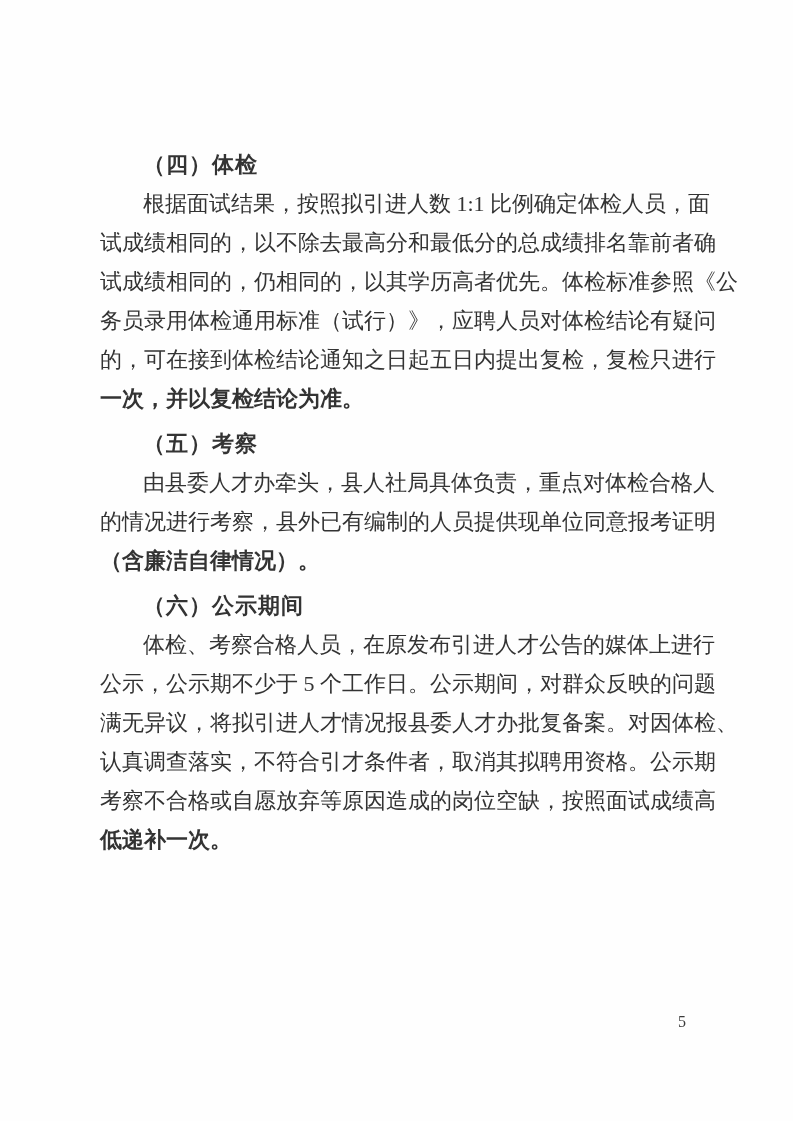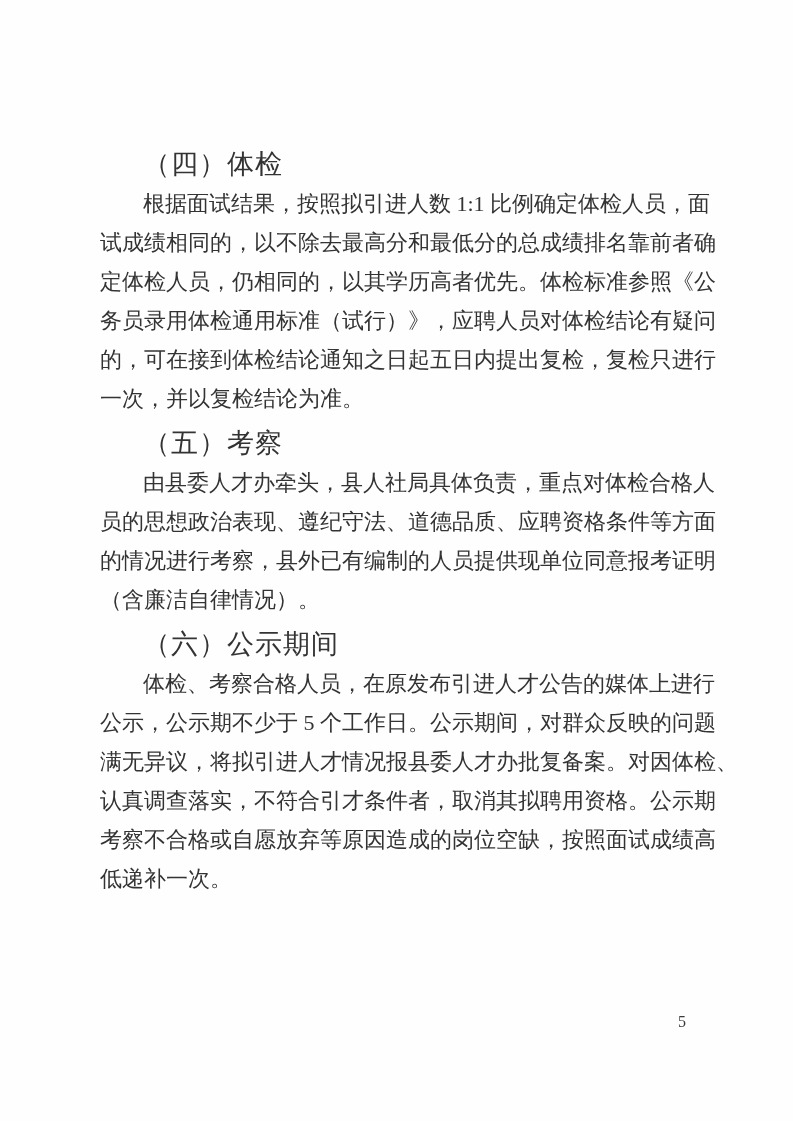--- a/index.html
+++ b/index.html
@@ -16,22 +16,22 @@
     color: #333333;
     overflow: hidden;
   }
   .content {
     position: absolute;
     left: 100px;
     top: 145px;
     width: 601px;
   }
   .heading {
-    font-size: 27px;
-    font-weight: normal;
+    font-size: 22px;
+    font-weight: bold;
     line-height: 39px;
     padding-left: 43px;
     margin-top: 6px;
     letter-spacing: 1px;
   }
   .content > .heading:first-child {
     margin-top: 0;
   }
   .line {
     font-size: 22px;
@@ -39,46 +39,46 @@
     text-align: justify;
     text-align-last: justify;
     white-space: nowrap;
   }
   .line.first {
     text-indent: 43px;
   }
   .line.end {
     text-align: center;
     text-align-last: left;
+    font-weight: bold;
   }
   .page-number {
     position: absolute;
     left: 678px;
     top: 1013px;
     font-size: 16px;
     color: #3a3a3a;
   }
 </style>
 </head>
 <body>
 
 <div class="page">
   <div class="content">
 
     <div class="heading">（四）体检</div>
     <div class="line first">根据面试结果，按照拟引进人数 1:1 比例确定体检人员，面</div>
     <div class="line">试成绩相同的，以不除去最高分和最低分的总成绩排名靠前者确</div>
-    <div class="line">定体检人员，仍相同的，以其学历高者优先。体检标准参照《公</div>
+    <div class="line">试成绩相同的，仍相同的，以其学历高者优先。体检标准参照《公</div>
     <div class="line">务员录用体检通用标准（试行）》，应聘人员对体检结论有疑问</div>
     <div class="line">的，可在接到体检结论通知之日起五日内提出复检，复检只进行</div>
     <div class="line end">一次，并以复检结论为准。</div>
 
     <div class="heading">（五）考察</div>
     <div class="line first">由县委人才办牵头，县人社局具体负责，重点对体检合格人</div>
-    <div class="line">员的思想政治表现、遵纪守法、道德品质、应聘资格条件等方面</div>
     <div class="line">的情况进行考察，县外已有编制的人员提供现单位同意报考证明</div>
     <div class="line end">（含廉洁自律情况）。</div>
 
     <div class="heading">（六）公示期间</div>
     <div class="line first">体检、考察合格人员，在原发布引进人才公告的媒体上进行</div>
     <div class="line">公示，公示期不少于 5 个工作日。公示期间，对群众反映的问题</div>
     <div class="line">满无异议，将拟引进人才情况报县委人才办批复备案。对因体检、</div>
     <div class="line">认真调查落实，不符合引才条件者，取消其拟聘用资格。公示期</div>
     <div class="line">考察不合格或自愿放弃等原因造成的岗位空缺，按照面试成绩高</div>
     <div class="line end">低递补一次。</div>

